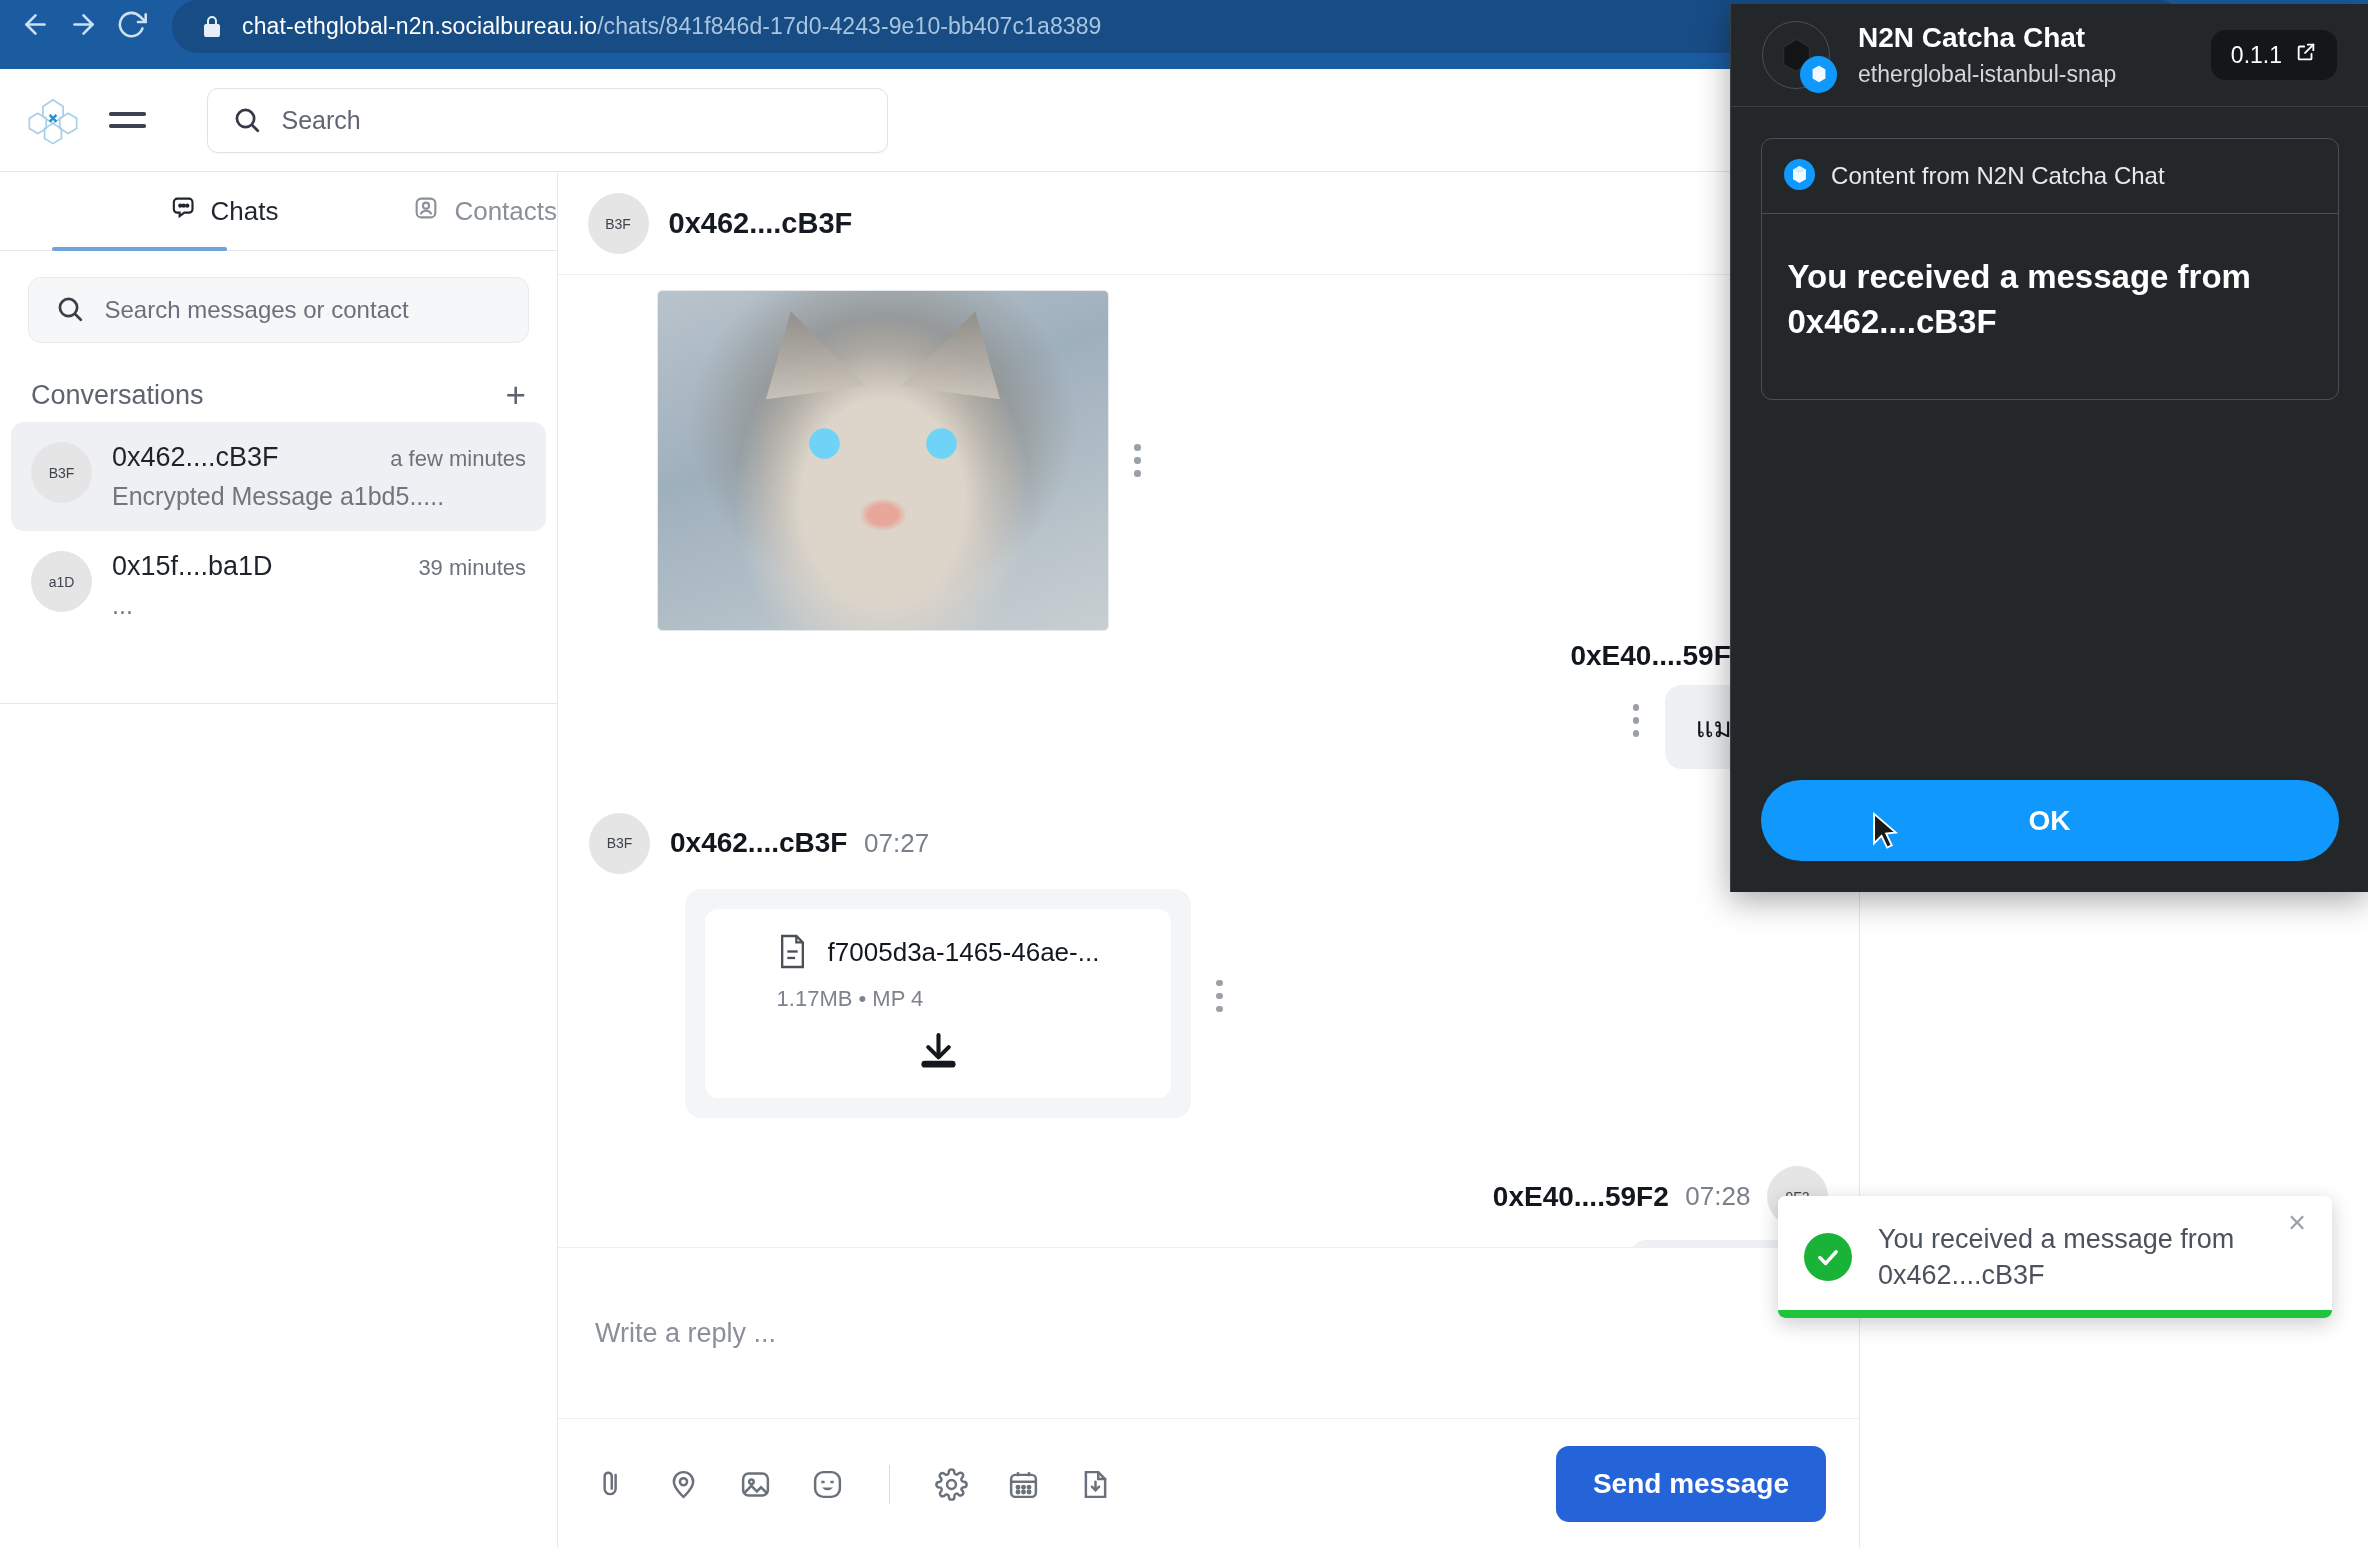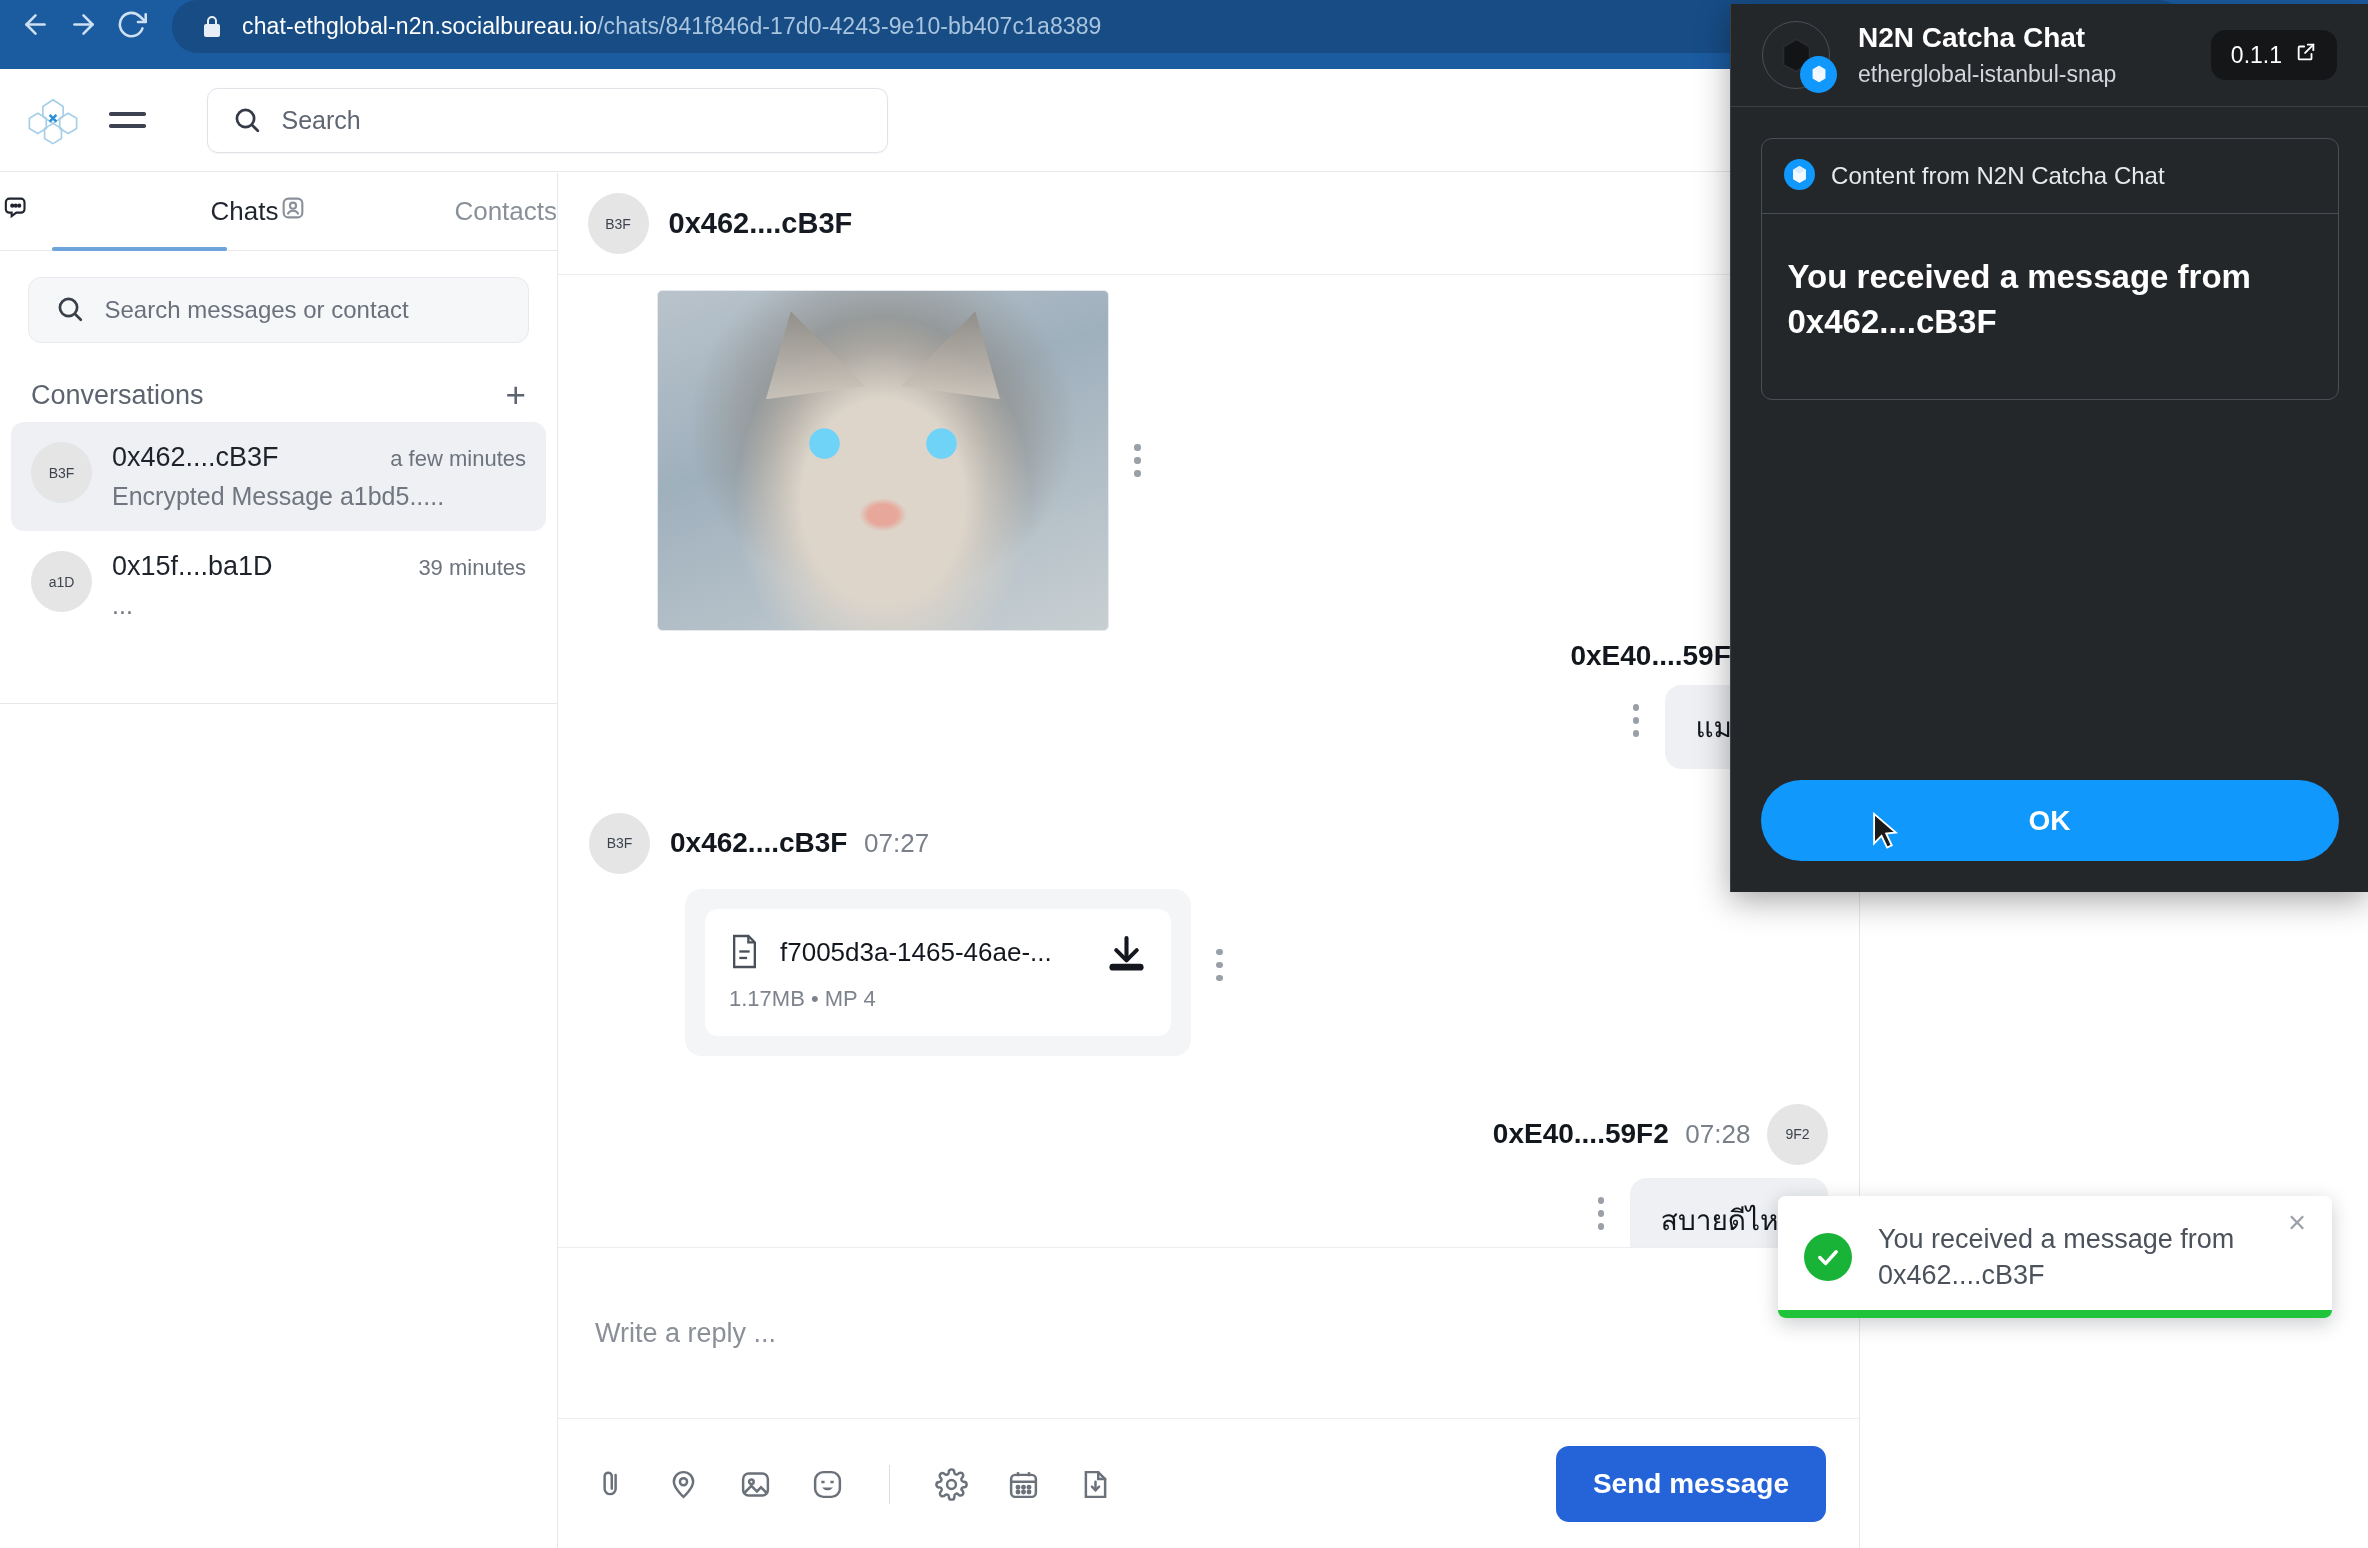--- a/index.html
+++ b/index.html
@@ -69,21 +69,21 @@
 
   
   .sidebar {
     position: absolute; top: 173px; left: 0;
     width: 558px; height: 1376px;
     background: #ffffff;
     border-right: 0.9px solid #e6e8ec;
   }
   .tabs { display: flex; height: 78px; border-bottom: 0.9px solid #e6e8ec; }
   .tab {
-    flex: 1; display: flex; align-items: center; justify-content: space-between; gap: 14.8px;
+    flex: 1; display: flex; align-items: center; justify-content: flex-end; gap: 14.8px;
     font-size: 26px; color: #8a9099; position: relative;
   }
   .tab.active { color: #1f242e; }
   .tab.active::after {
     content: ""; position: absolute; bottom: -0.9px; left: 52px; right: 52px;
     height: 3.7px; background: #6fa3dc; border-radius: 1.8px;
   }
   .sb-search {
     margin: 26px 28px 0 28px;
     height: 66px;
@@ -175,21 +175,21 @@
   .meta-line { display: flex; align-items: center; gap: 16.6px; }
   .meta-name { font-size: 28px; font-weight: 700; color: #12161d; }
   .meta-time { font-size: 26px; color: #7a8089; }
 
   .file-bubble-outer {
     margin-left: 96px; margin-top: 14.8px;
     width: 506px; background: #f4f5f7; border-radius: 16.6px; padding: 20px;
   }
   .file-bubble {
     background: #ffffff; border-radius: 13px; padding: 24px 24px;
-    display: flex; align-items: flex-start; gap: 18.5px;
+    display: flex; align-items: center; gap: 18.5px; flex-direction: column;
   }
   .file-left { flex: 1; min-width: 0; }
   .file-name-row { display: flex; align-items: center; gap: 20px; }
   .file-name { font-size: 26px; color: #12161d; white-space: nowrap; overflow: hidden; text-overflow: ellipsis; }
   .file-sub { font-size: 22px; color: #7d838c; margin-top: 13px; }
 
   .out-wrap { display: flex; flex-direction: column; align-items: flex-end; }
   .bubble-out {
     background: #eef0f3; border-radius: 16.6px;
     padding: 20px 31px; font-size: 28px; color: #12161d;

